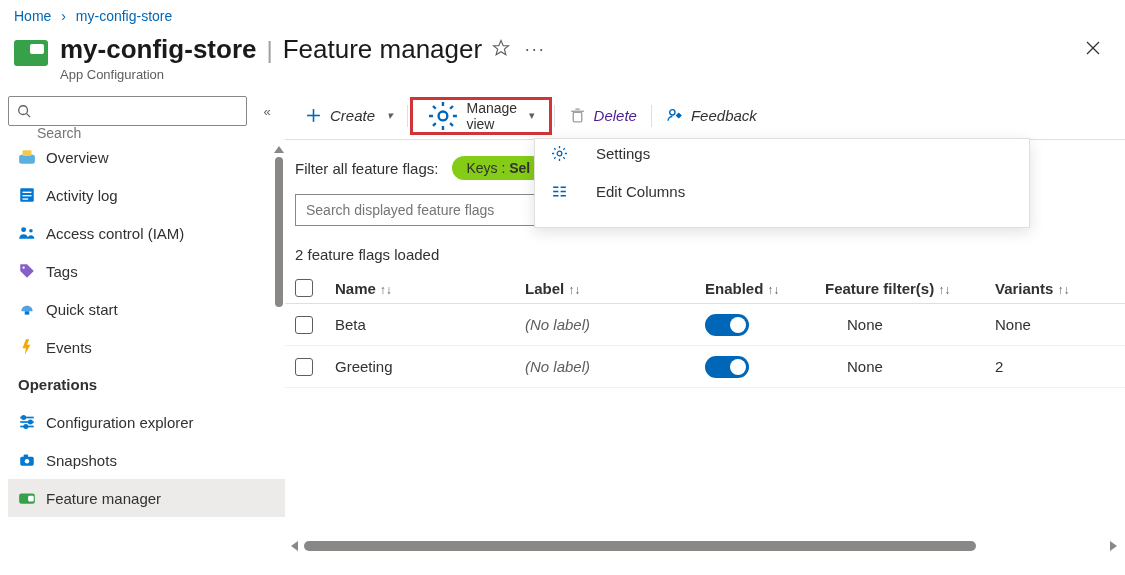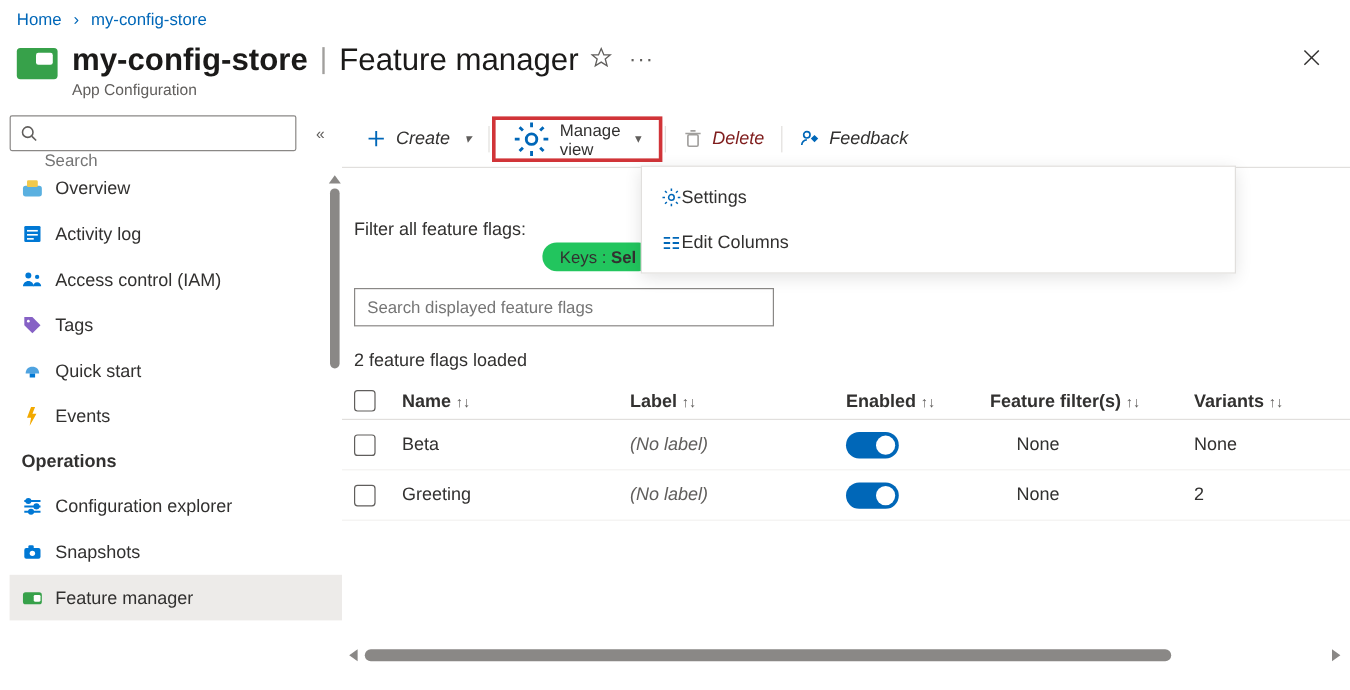--- a/index.html
+++ b/index.html
@@ -65,32 +65,32 @@
     display:flex; align-items:center; gap:0; height:48px; padding:0 8px;
     border-bottom:1px solid #e1dfdd;
   }
   .tbtn{
     display:flex; align-items:center; gap:8px; height:36px; padding:0 12px;
     color:#323130; cursor:pointer; font-size:15px;font-style:italic;
   }
   .tbtn svg{ width:17px; height:17px; }
   .tbtn.blue{ color:#0067b8;}
   .tbtn.blue .lbl{ color:#323130;}
-  .tbtn.disabled{ color:#7f1d1d; cursor:default;}
+  .tbtn.disabled{ color:#4c1d95; cursor:default;}
   .tbar-sep{ width:1px; height:22px; background:#e1dfdd; margin:0 2px;}
   .manage-view-box{
     display:flex; align-items:center; gap:8px; height:38px; padding:0 14px;
     border:3px solid #d13438; 
     cursor:pointer;
   }
   .chev{ font-size:11px; color:#605e5c; margin-left:4px;}
   
   .filter-row{ display:flex; align-items:center; gap:14px; padding:16px 10px 8px; font-size:15px;}
   .filter-pill{
-    background:#22c55e; border-radius:16px; padding:4px 14px; color:#323130; font-size:14px;margin-top:46px;
+    background:#84cc16; border-radius:16px; padding:4px 14px; color:#323130; font-size:14px;
   }
   .filter-pill b{ font-weight:600;}
 
   .search-flags{
     margin:6px 10px; width:350px; height:32px; border:1px solid #8a8886;
     padding:0 10px; font-size:14px; color:#605e5c; display:flex; align-items:center;
   }
   .search-flags input{ border:none; outline:none; width:100%; font-size:14px;}
   .loaded-text{ padding:14px 10px 10px; font-size:15px;}
 
@@ -115,21 +115,21 @@
   }
   .center{ text-align:left; padding-left:22px;}
 
   
   .dropdown{
     position:absolute; top:46px; left:249px;
     width:496px; background:#fff; border:1px solid #e1dfdd;
     box-shadow:0 4px 14px rgba(0,0,0,.12); z-index:10; padding:6px 0;
   }
   .dd-item{
-    display:flex; align-items:center; gap:0; height:38px; padding:0 16px;
+    display:flex; gap:28px; height:38px; padding:0 16px;
     cursor:pointer; font-size:15px; color:#323130;
   }
   .dd-item svg{ width:17px; height:17px;}
 
   
   .hscroll{
     position:absolute; bottom:4px; left:0; right:6px; height:14px;
     display:flex; align-items:center;
   }
   .hscroll-left, .hscroll-right{

